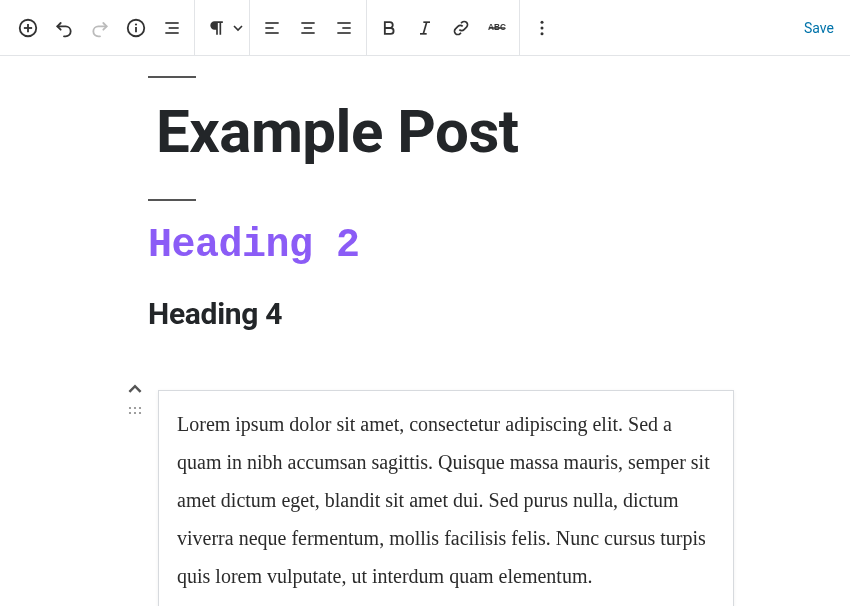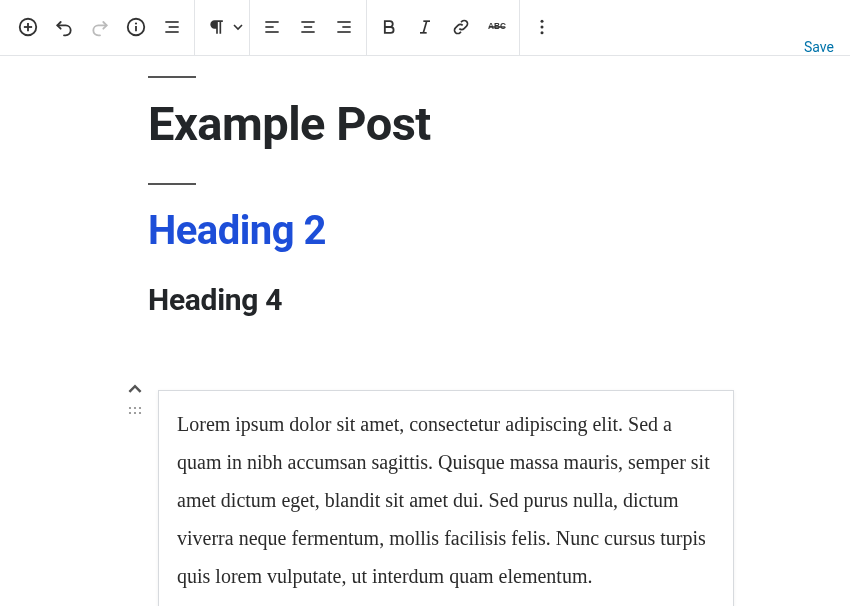--- a/index.html
+++ b/index.html
@@ -1,21 +1,21 @@
 <!DOCTYPE html>
 <html><head>
 <meta charset="utf-8">
 <style>
   * { box-sizing: border-box; margin: 0; padding: 0; }
   html, body { width: 850px; height: 606px; font-family: -apple-system, "Segoe UI", Roboto, sans-serif; background: #fff; overflow: hidden; }
 
   
   .toolbar {
     display: flex;
-    align-items: flex-end;
+    align-items: center;
     height: 56px;
     border-bottom: 1px solid #e2e4e7;
     padding: 0 6px;
   }
   .tool-group {
     display: flex;
     align-items: center;
     height: 56px;
     padding: 0 4px;
     border-right: 1px solid #e2e4e7;
@@ -55,38 +55,40 @@
     width: 600px;
     position: relative;
   }
   .rule {
     width: 48px;
     height: 2px;
     background: #555;
     margin-bottom: 18px;
   }
   .title {
-    font-size: 47px;
+    font-size: 60px;
     font-weight: 700;
     color: #232629;
     margin-bottom: 32px;
     letter-spacing: -0.5px;
+    margin-left: 8px;
   }
   .rule2 {
     width: 48px;
     height: 2px;
     background: #555;
     margin-bottom: 22px;
   }
   .h2 {
     font-size: 40px;
     font-weight: 700;
-    color: #1d4ed8;
+    color: #8b5cf6;
     margin-bottom: 28px;
     letter-spacing: -0.5px;
+    font-family: Liberation Mono, monospace;
   }
   .h3-row { position: relative; }
   .h3 {
     font-size: 30px;
     font-weight: 700;
     color: #232629;
     letter-spacing: -0.3px;
   }
 
   

